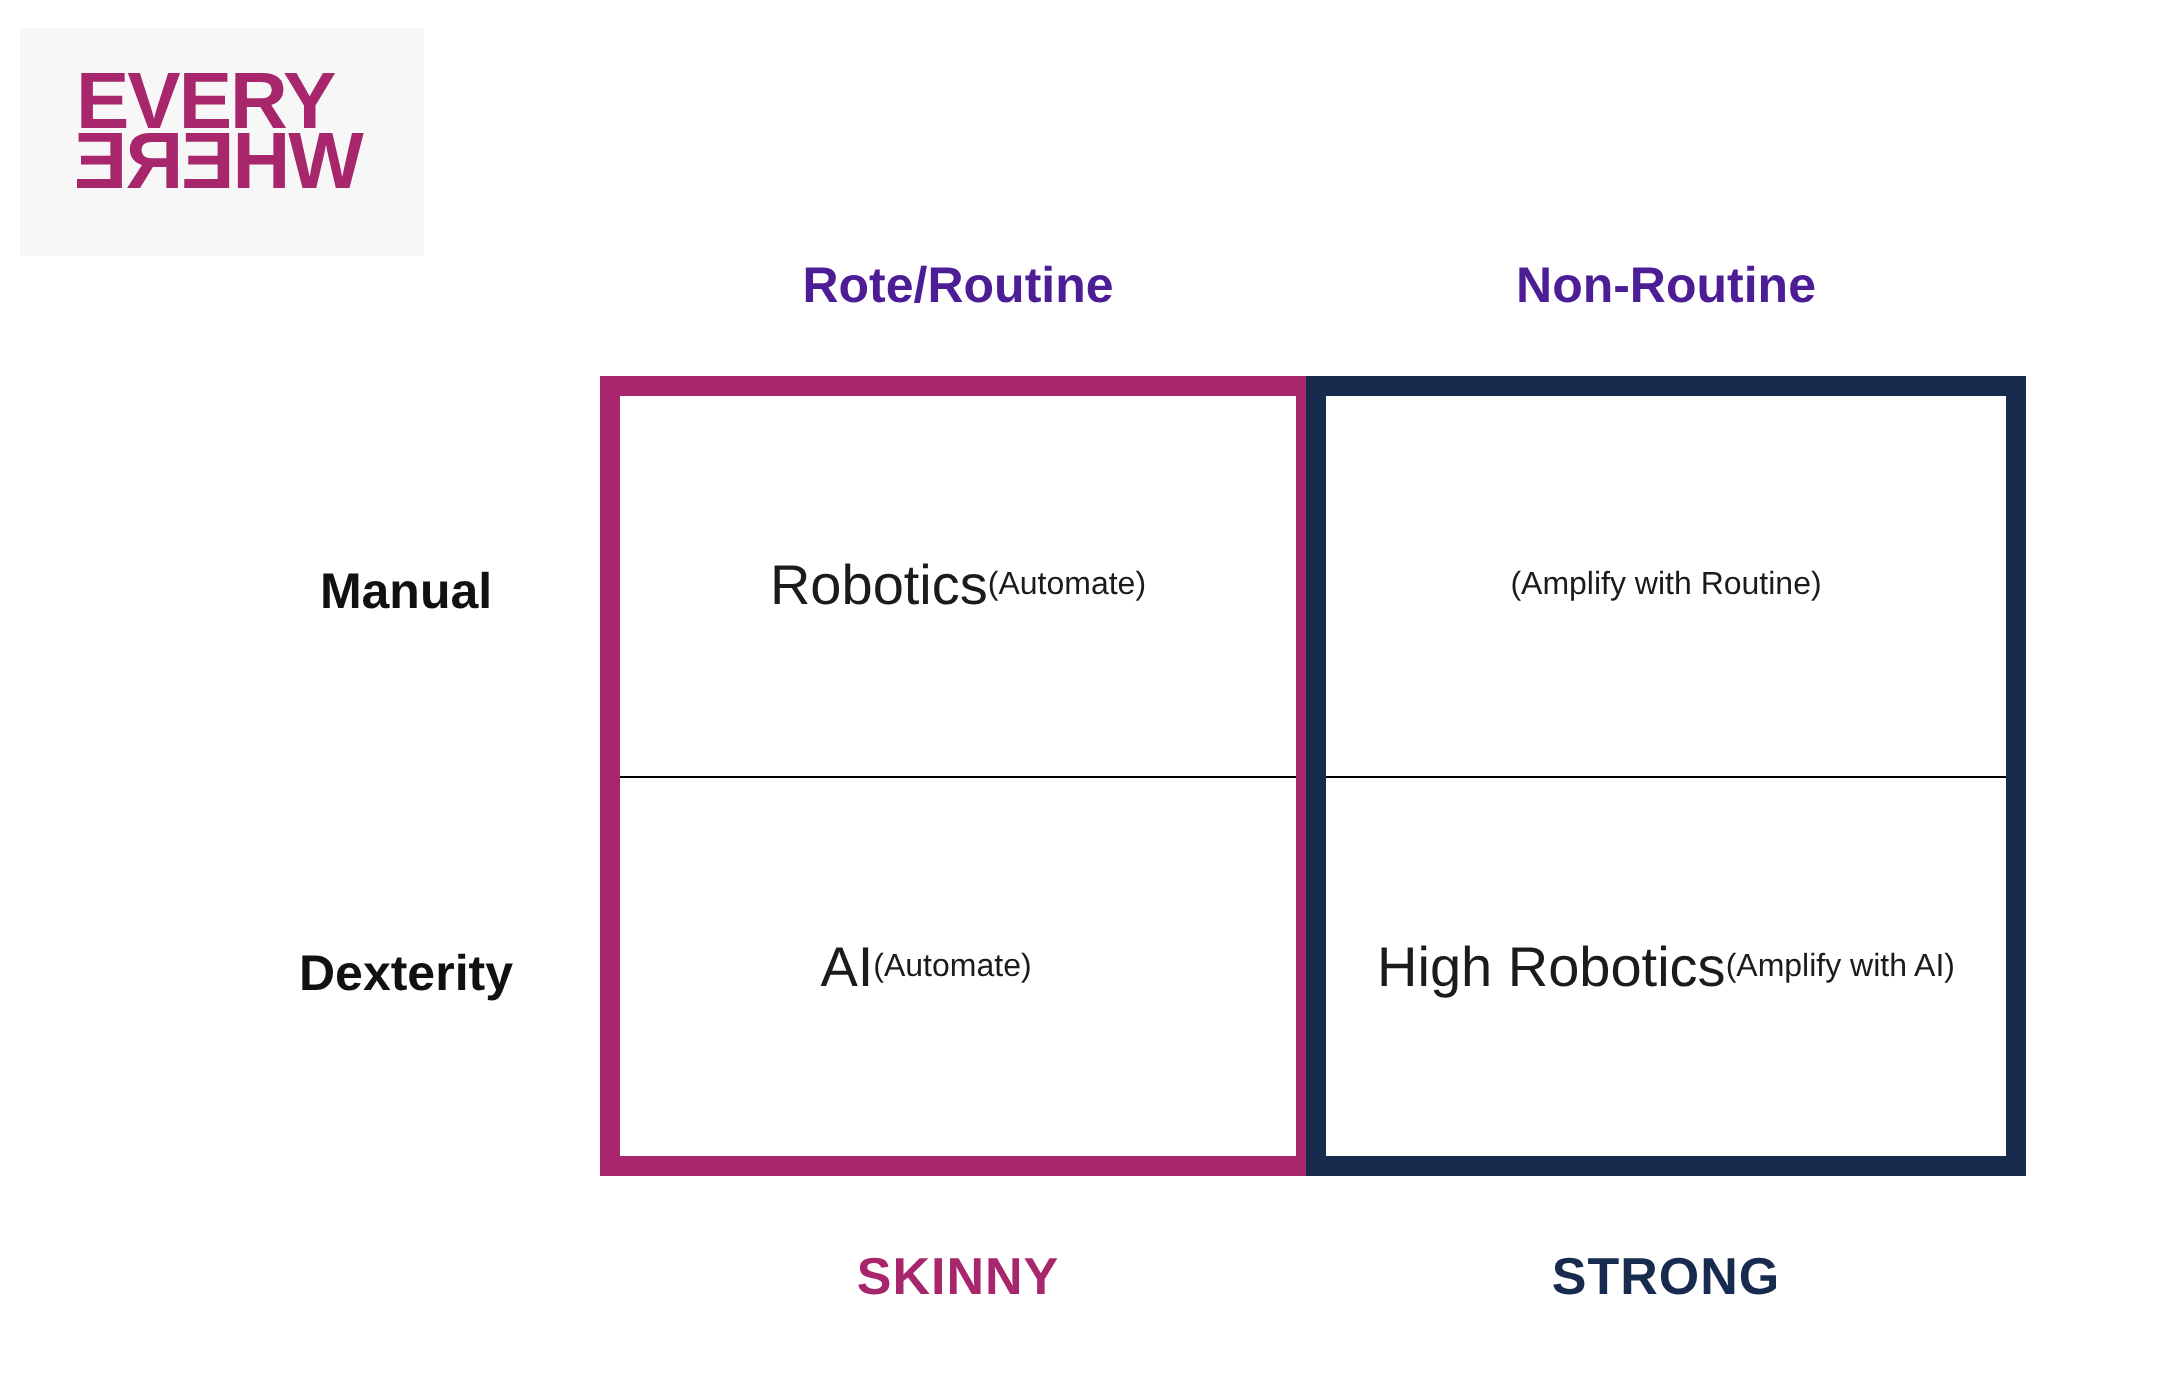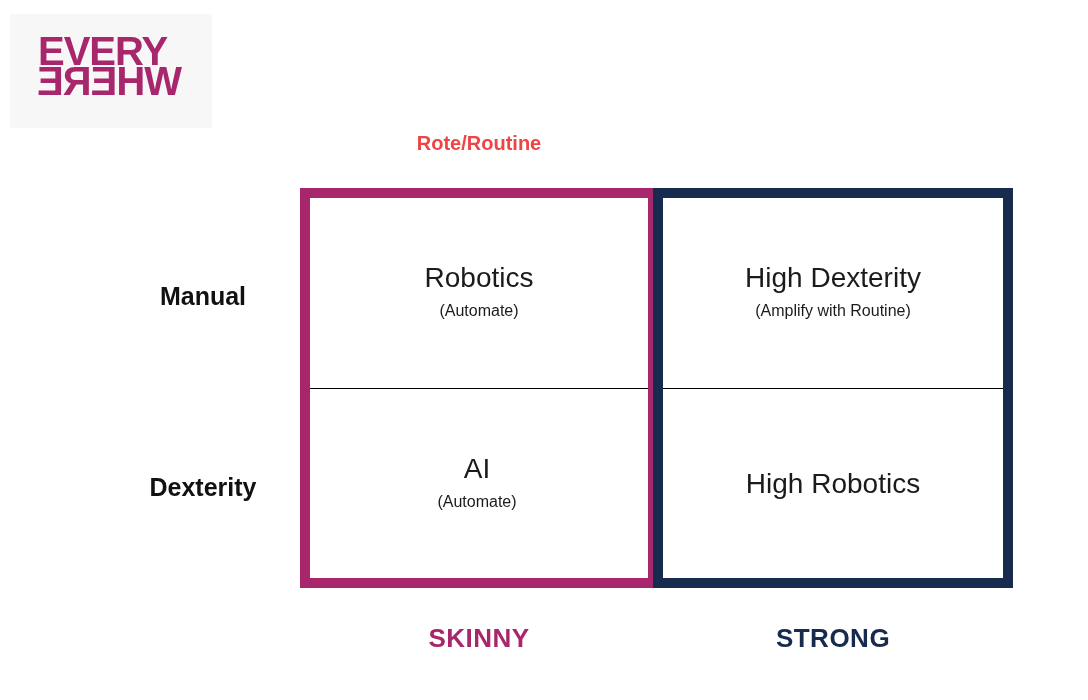--- a/index.html
+++ b/index.html
@@ -29,23 +29,23 @@
     line-height: 30px;
     letter-spacing: -1px;
     color: #a8266b;
   }
   .logo-line.mirrored { transform: scaleX(-1); }
 
   
   .col-header {
     position: absolute;
     top: 128px;
-    font-size: 20px;
+    font-size: 25px;
     font-weight: bold;
-    color: #ef4444;
+    color: #4c1d95;
     text-align: center;
     line-height: 30px;
   }
   .col-header.left  { left: 300px; width: 358px; }
   .col-header.right { left: 653px; width: 360px; }
 
   
   .row-label {
     position: absolute;
     left: 100px;
@@ -84,29 +84,29 @@
     left: 310px; top: 388px;
     width: 693px; height: 1px;
     background: #000000;
     z-index: 1;
   }
 
   
   .cell {
     position: absolute;
     display: flex;
-    flex-direction: column;
+    flex-direction: row;
     align-items: center;
     justify-content: center;
     text-align: center;
     z-index: 4;
   }
   .cell.tl { left: 310px; top: 198px; width: 338px; height: 190px; }
   .cell.tr { left: 663px; top: 198px; width: 340px; height: 190px; }
-  .cell.bl { left: 308px; top: 389px; width: 338px; height: 189px; }
+  .cell.bl { left: 294px; top: 389px; width: 338px; height: 189px; }
   .cell.br { left: 663px; top: 389px; width: 340px; height: 189px; }
   .cell-title {
     font-size: 28px;
     font-weight: 400;
     color: #1b1b1b;
     line-height: 36px;
   }
   .cell-sub {
     font-size: 16px;
     font-weight: 400;
@@ -133,44 +133,45 @@
 <div class="canvas">
 
   <div class="logo">
     <div class="logo-inner">
       <span class="logo-line">EVERY</span>
       <span class="logo-line mirrored">WHERE</span>
     </div>
   </div>
 
   <div class="col-header left">Rote/Routine</div>
+  <div class="col-header right">Non-Routine</div>
 
   <div class="row-label manual">Manual</div>
   <div class="row-label cognitive">Dexterity</div>
 
   <div class="row-divider"></div>
 
   <div class="box skinny"></div>
   <div class="box strong"></div>
 
   <div class="cell tl">
     <div class="cell-title">Robotics</div>
     <div class="cell-sub">(Automate)</div>
   </div>
 
   <div class="cell tr">
-    <div class="cell-title">High Dexterity</div>
     <div class="cell-sub">(Amplify with Routine)</div>
   </div>
 
   <div class="cell bl">
     <div class="cell-title">AI</div>
     <div class="cell-sub">(Automate)</div>
   </div>
 
   <div class="cell br">
     <div class="cell-title">High Robotics</div>
+    <div class="cell-sub">(Amplify with AI)</div>
   </div>
 
   <div class="footer-label strong">STRONG</div>
   <div class="footer-label skinny">SKINNY</div>
 
 </div>
 
 </body></html>

